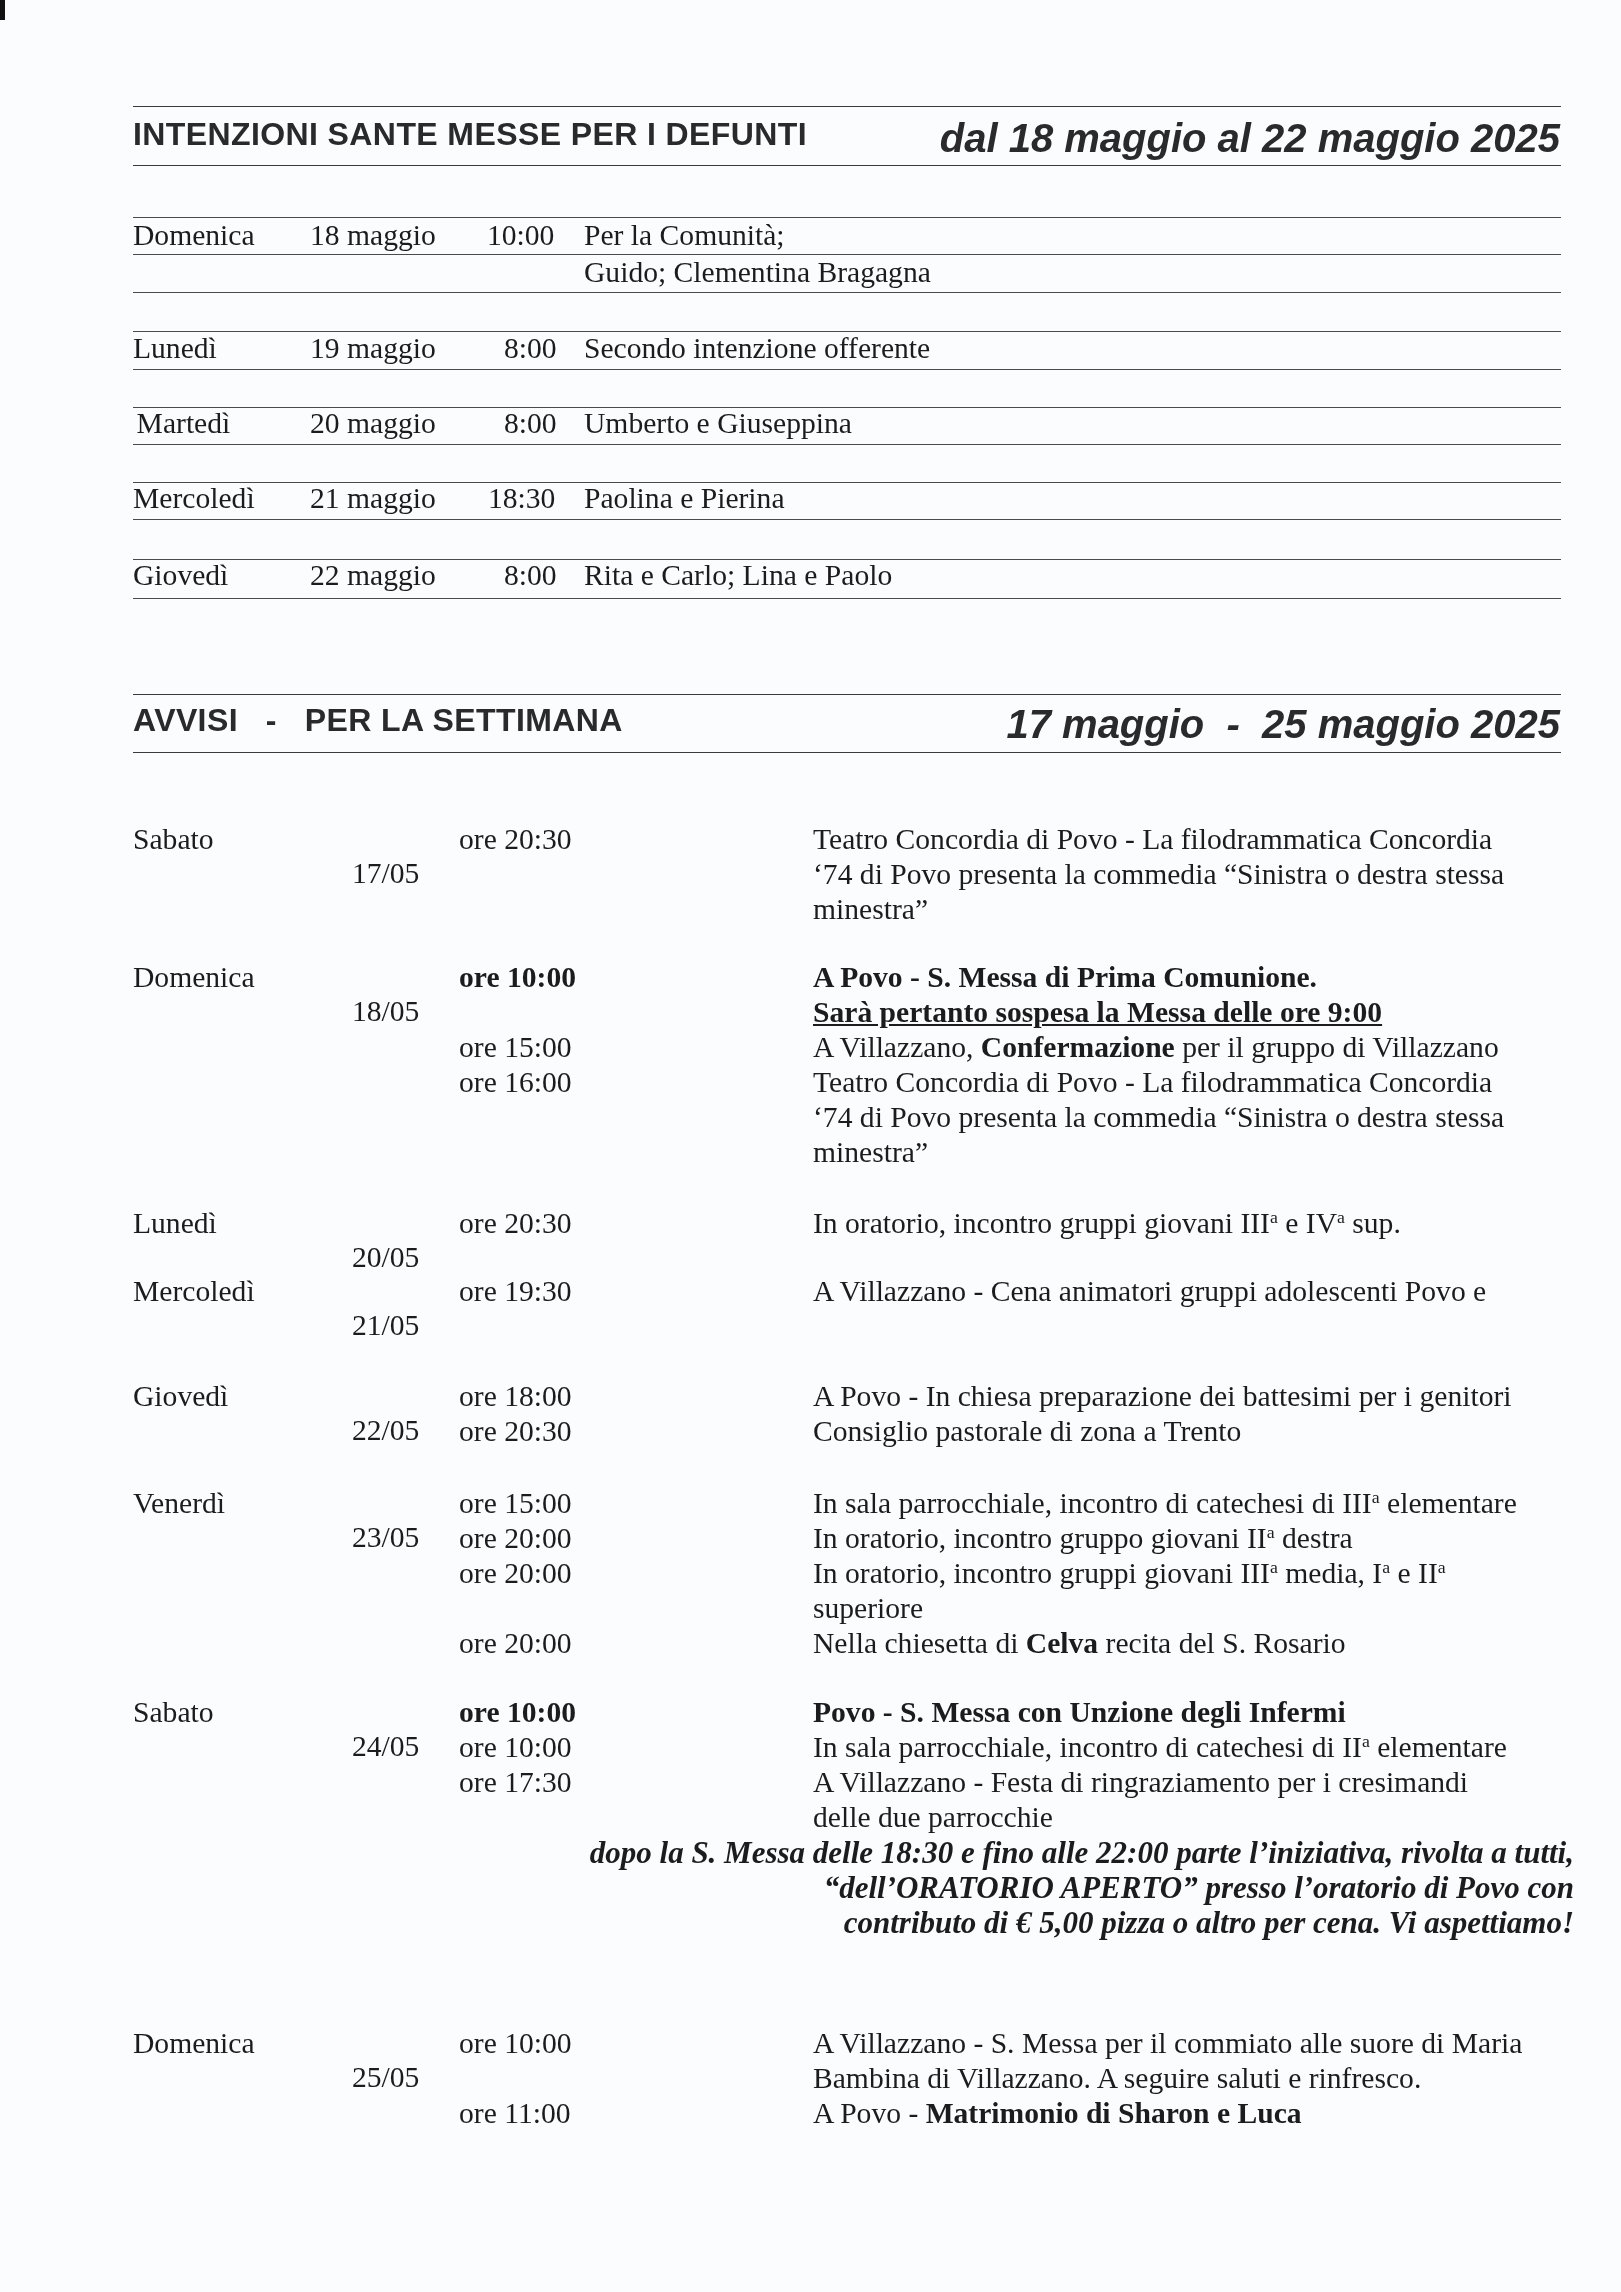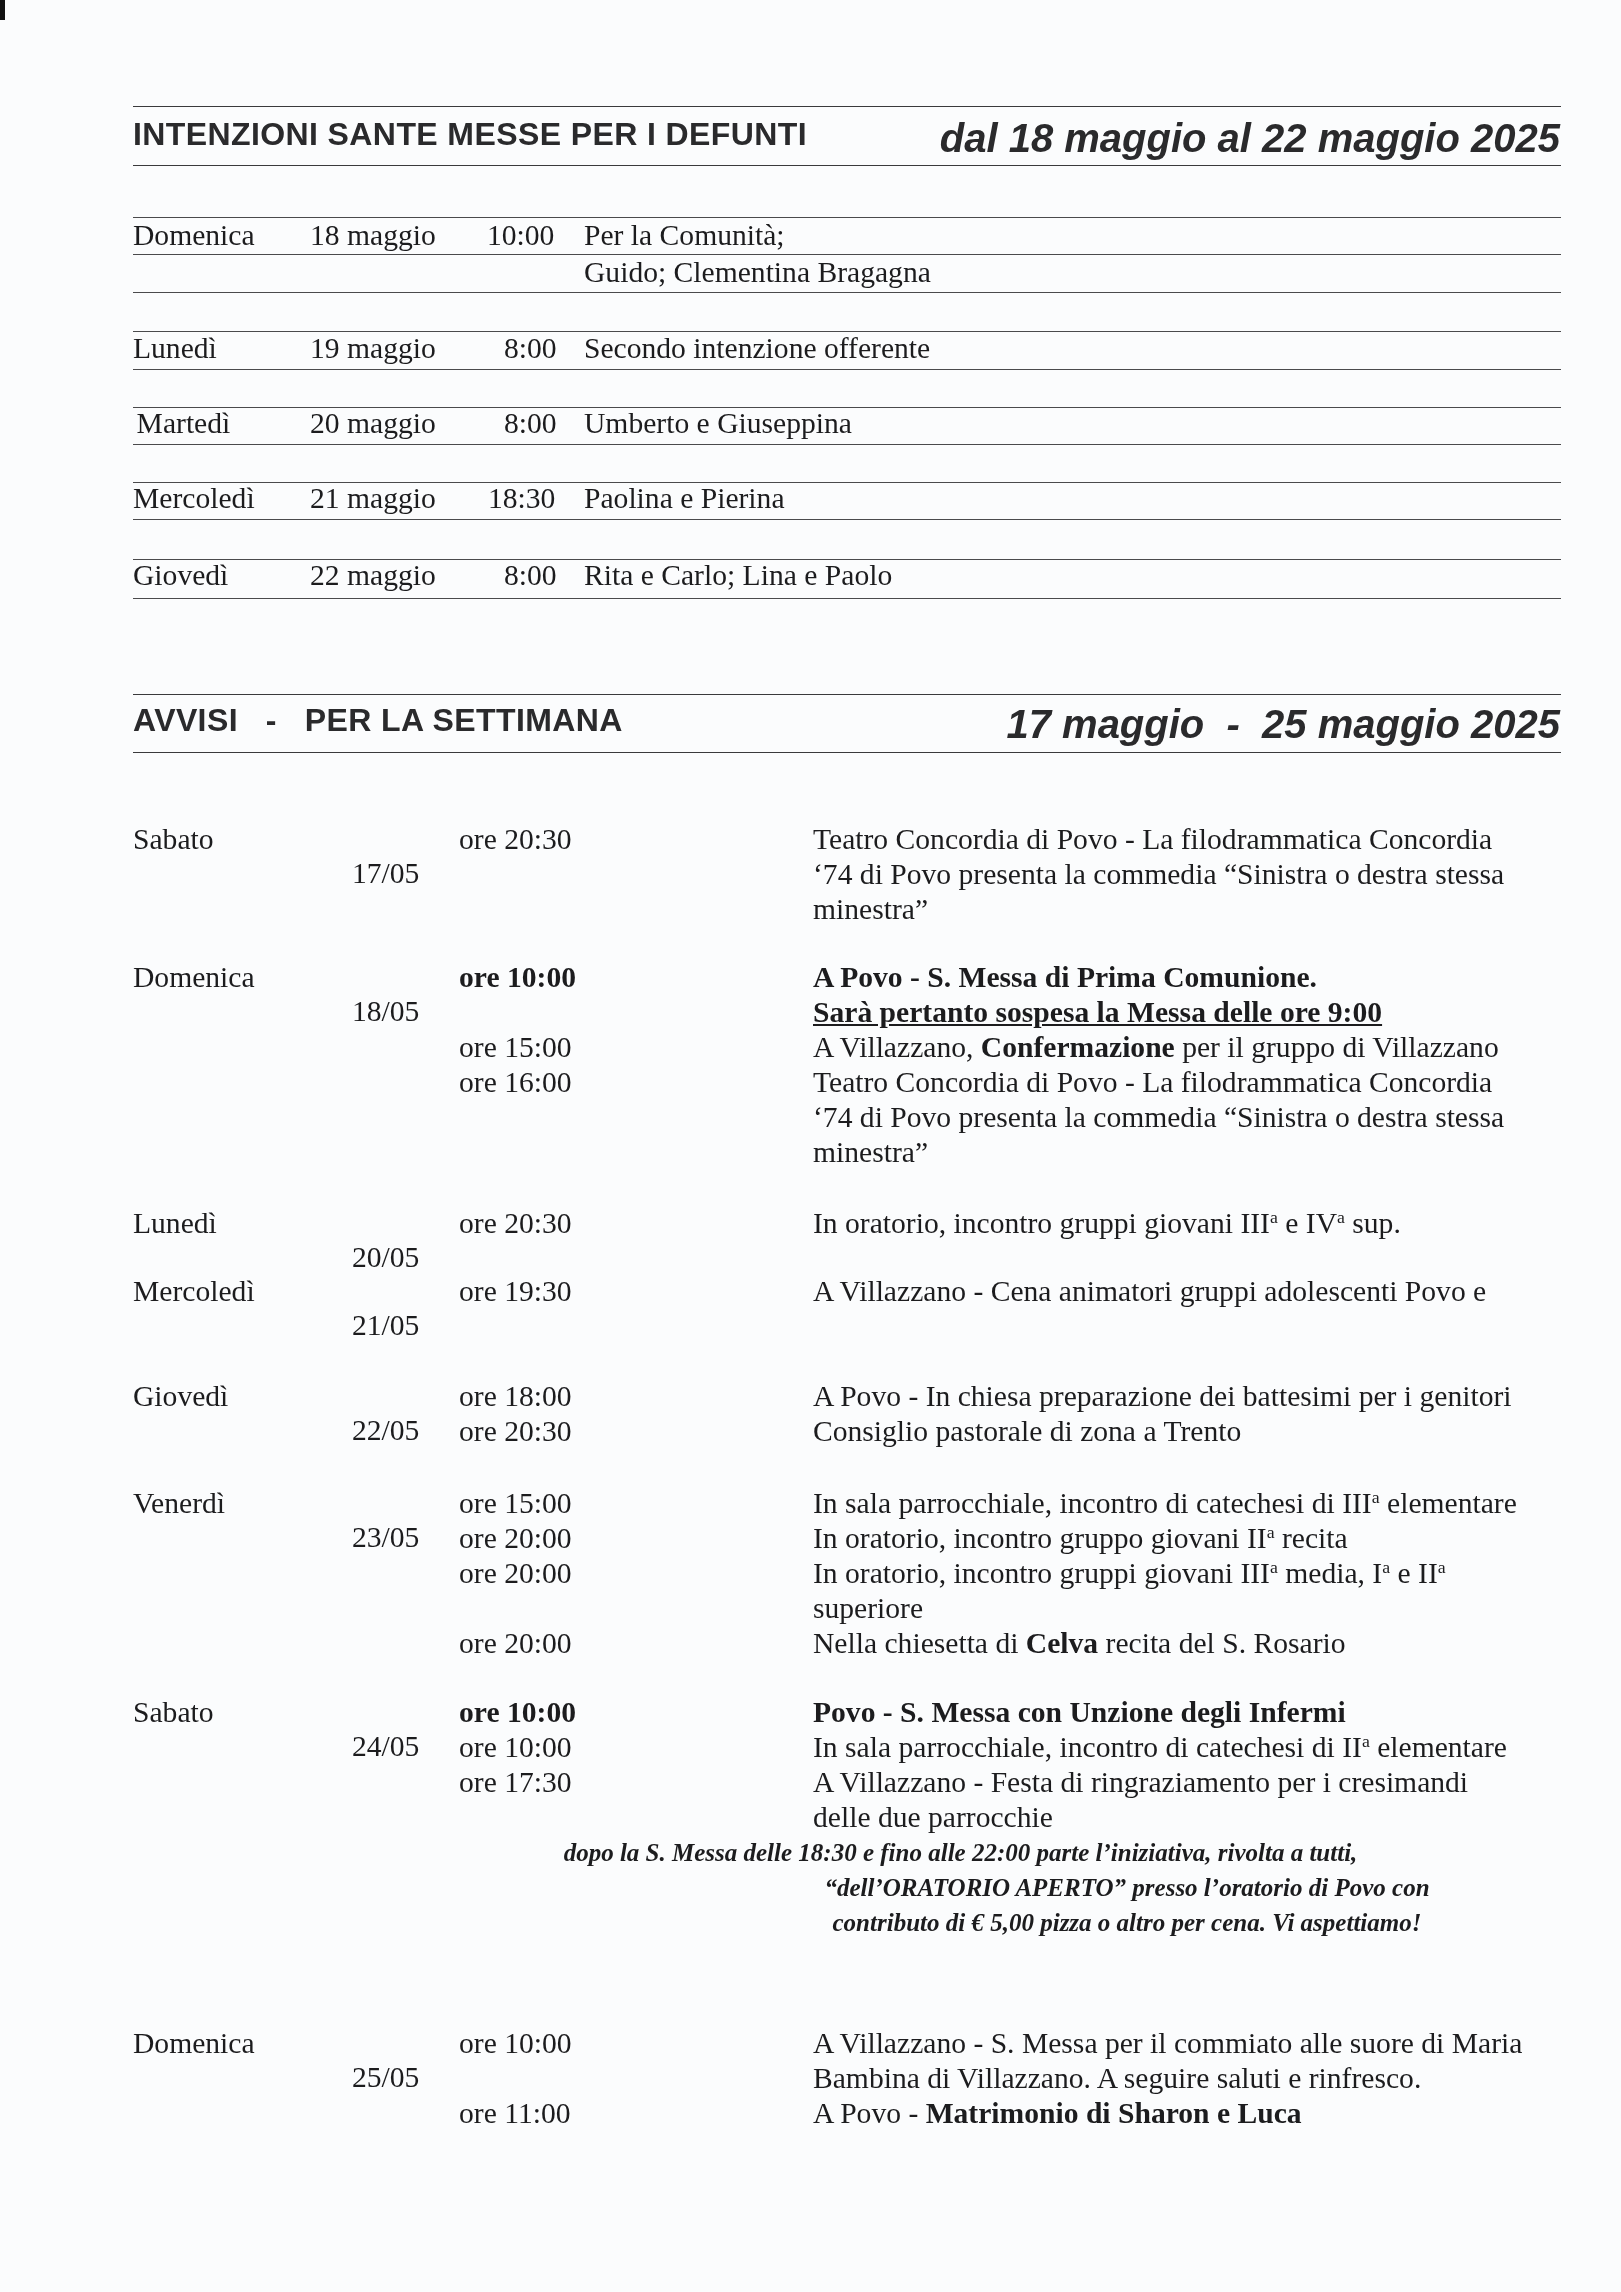--- a/index.html
+++ b/index.html
@@ -31,22 +31,22 @@
   .c-int { left: 451px; }
   .arow { position: absolute; left: 133px; width: 1433px; font-size: 29.6px; line-height: 35px; }
   .arow .a-day { position: absolute; left: 0; top: 0; }
   .arow .a-date { position: absolute; left: 219px; top: 0; margin-top: 34px; }
   .entry { position: absolute; left: 326px; width: 1107px; }
   .entry .a-time { position: absolute; left: 0; width: 134px; }
   .entry .a-text { position: absolute; left: 354px; width: 806px; }
   .b { font-weight: bold; }
   .u { text-decoration: underline; }
   .note {
-    position: absolute; left: 347px; width: 1227px; font-size: 25px; line-height: 35px;
-    font-style: italic; font-weight: bold; text-align: center;
+    position: absolute; left: 347px; width: 1227px; font-size: 31px; line-height: 35px;
+    font-style: italic; font-weight: bold; text-align: right;
   }
   .note .l1 { display: block; }
   .note .ln { display: block; padding-left: 333px; }
   sup { font-size: 60%; vertical-align: 0.55em; line-height: 0; }
 </style>
 </head>
 <body>
 
 <div class="scanmark"></div>
 
@@ -191,21 +191,21 @@
     <span class="a-date">23/05</span>
     <div class="entry" style="top:0">
       <span class="a-time">ore 15:00</span>
       <div class="a-text">
         <span>In sala parrocchiale, incontro di catechesi di III</span><sup>a</sup><span> elementare</span>
       </div>
     </div>
     <div class="entry" style="top:35px">
       <span class="a-time">ore 20:00</span>
       <div class="a-text">
-        <span>In oratorio, incontro gruppo giovani II</span><sup>a</sup><span> recita</span>
+        <span>In oratorio, incontro gruppo giovani II</span><sup>a</sup><span> destra</span>
       </div>
     </div>
     <div class="entry" style="top:70px">
       <span class="a-time">ore 20:00</span>
       <div class="a-text">
         <div><span>In oratorio, incontro gruppi giovani III</span><sup>a</sup><span> media, I</span><sup>a</sup><span> e II</span><sup>a</sup></div>
         <div>superiore</div>
       </div>
     </div>
     <div class="entry" style="top:140px">

